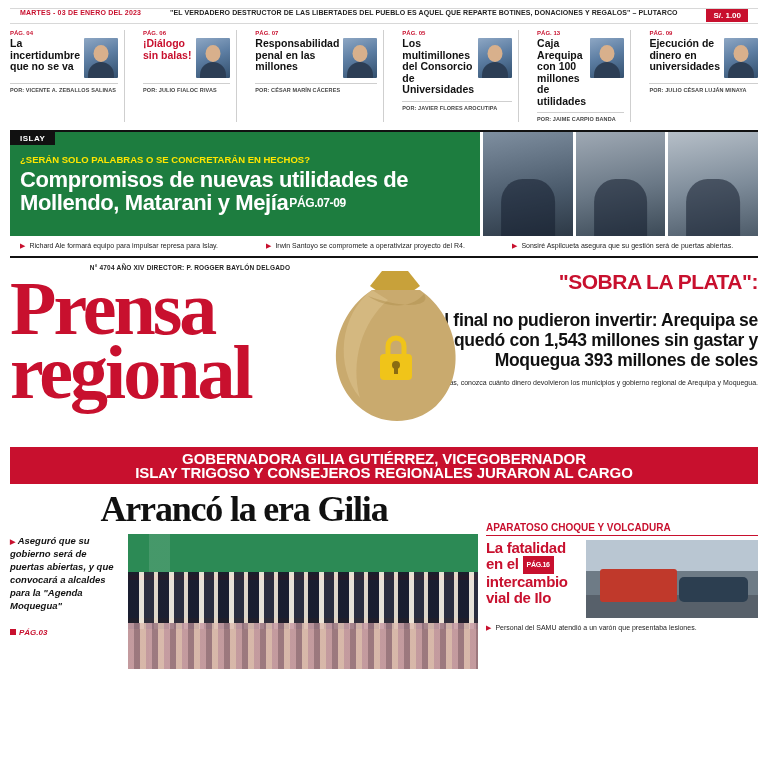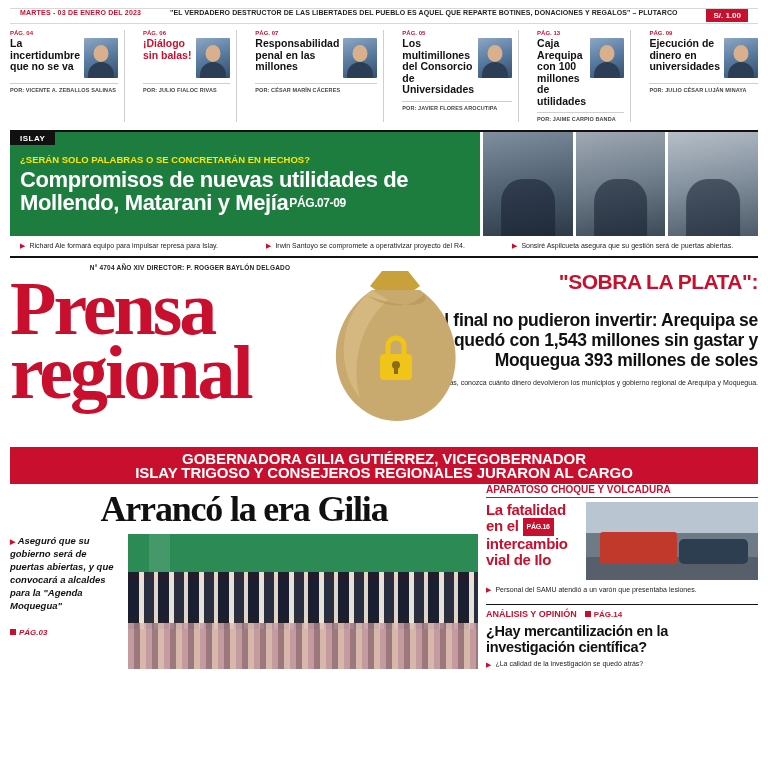--- a/index.html
+++ b/index.html
@@ -336,27 +336,16 @@
           <span>intercambio</span><br>
           <span>vial de Ilo</span>
         </div>
         <div class="br-photo"></div>
       </div>
       <div class="br-note">
           <span class="tri">▶</span>
           <span>Personal del SAMU atendió a un varón que presentaba lesiones.</span>
         </div>
 
-      <div class="analisis">
-        <div class="analisis-head">
-          <div class="analisis-k">ANÁLISIS Y OPINIÓN</div>
-          <div class="analisis-p"><span class="sq"></span><span>PÁG.14</span></div>
-        </div>
-        <div class="analisis-title">¿Hay mercantilización en la investigación científica?</div>
-        <div class="analisis-note">
-            <span class="tri">▶</span>
-            <span>¿La calidad de la investigación se quedó atrás?</span>
-          </div>
-      </div>
     </div>
   </div>
 
 </div>
 
 </body></html>

